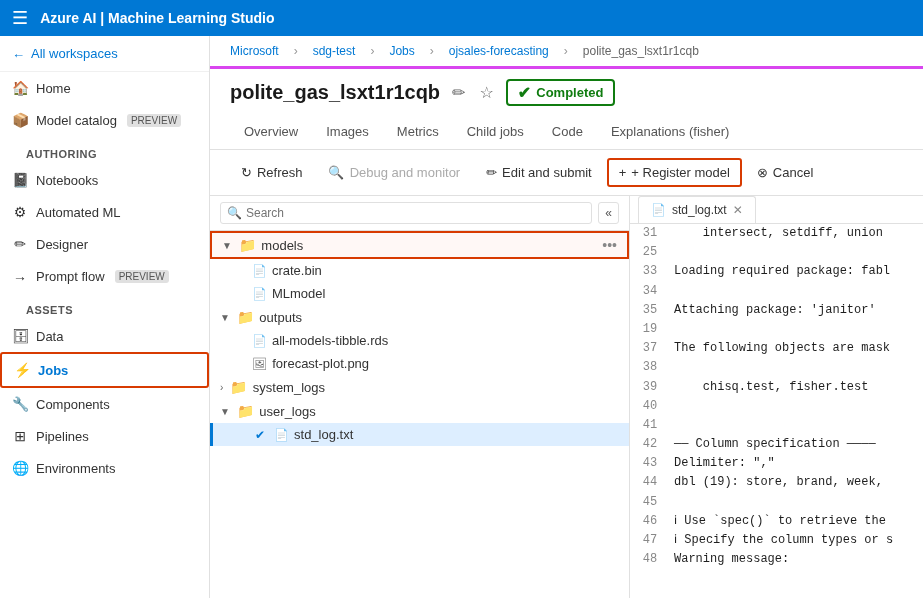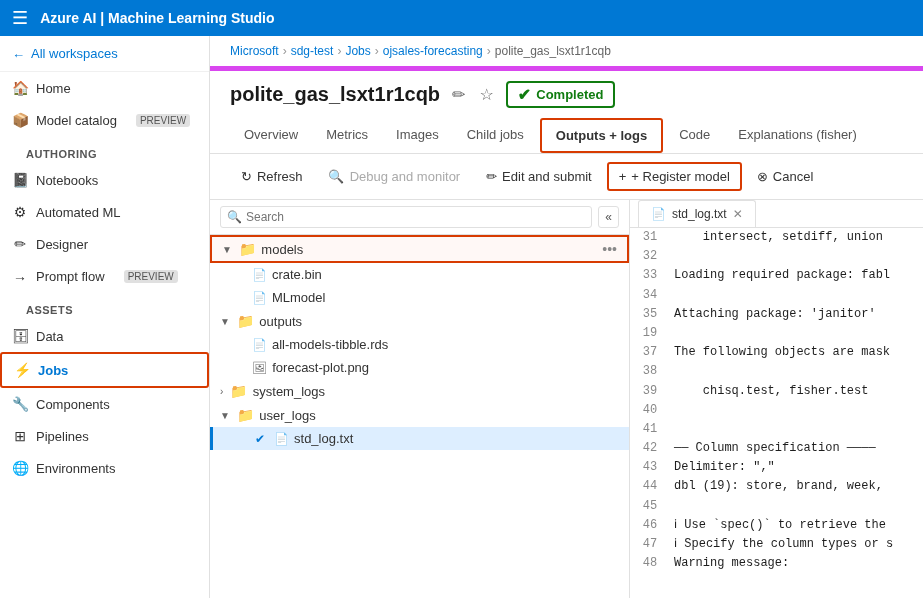--- a/index.html
+++ b/index.html
@@ -66,42 +66,42 @@
       color: #333;
       font-size: 13px;
     }
     .sidebar-item.active { background: #e8f4ff; color: #0078d4; font-weight: 600; border-left: 3px solid #0078d4; }
     .sidebar-item .badge {
       font-size: 10px;
       background: #e0e0e0;
       color: #555;
       border-radius: 3px;
       padding: 1px 4px;
-      margin-left: 11px;
+      margin-left: 2px;
     }
     .sidebar-item-icon { font-size: 14px; width: 16px; text-align: center; }
 
     
     .content {
       flex: 1;
       display: flex;
       flex-direction: column;
       overflow: hidden;
       background: #fff;
     }
 
     
     .breadcrumb {
       padding: 8px 20px;
       font-size: 12px;
       color: #666;
       display: flex;
       align-items: center;
-      gap: 4px;
-      border-bottom: 5px solid #d946ef;
+      gap: 15px;
+      border-bottom: 3px solid #d946ef;
       flex-shrink: 0;
     }
     .breadcrumb a { color: #0078d4; text-decoration: none; cursor: pointer; }
     .breadcrumb .sep { color: #999; }
 
     
     .page-header {
       padding: 10px 20px 0 20px;
       flex-shrink: 0;
     }
@@ -411,24 +411,23 @@
         <button class="icon-btn" title="Favorite">☆</button>
         <div class="status-badge">
           <span class="status-dot">✔</span>
           <span>Completed</span>
         </div>
       </div>
     </div>
 
     <div class="tabs">
       <div class="tab">Overview</div>
+      <div class="tab">Images</div>
       <div class="tab">Metrics</div>
-      <div class="tab">Images</div>
       <div class="tab">Child jobs</div>
-      <div class="tab active highlighted">Outputs + logs</div>
       <div class="tab">Code</div>
       <div class="tab">Explanations (fisher)</div>
     </div>
 
     <div class="toolbar">
       <button class="toolbar-btn">
         <span>↻</span>
         <span>Refresh</span>
       </button>
       <button class="toolbar-btn disabled">
@@ -523,21 +522,21 @@
             <span>std_log.txt</span>
             <span class="close-tab">✕</span>
           </div>
         </div>
         <div class="code-content" id="code-lines-container">
         <div class="code-line">
               <span class="line-num">31</span>
               <span class="line-text">    intersect, setdiff, union</span>
             </div>
             <div class="code-line">
-              <span class="line-num">32</span>
+              <span class="line-num">25</span>
               <span class="line-text"></span>
             </div>
             <div class="code-line">
               <span class="line-num">33</span>
               <span class="line-text">Loading required package: fabl</span>
             </div>
             <div class="code-line">
               <span class="line-num">34</span>
               <span class="line-text"></span>
             </div>

